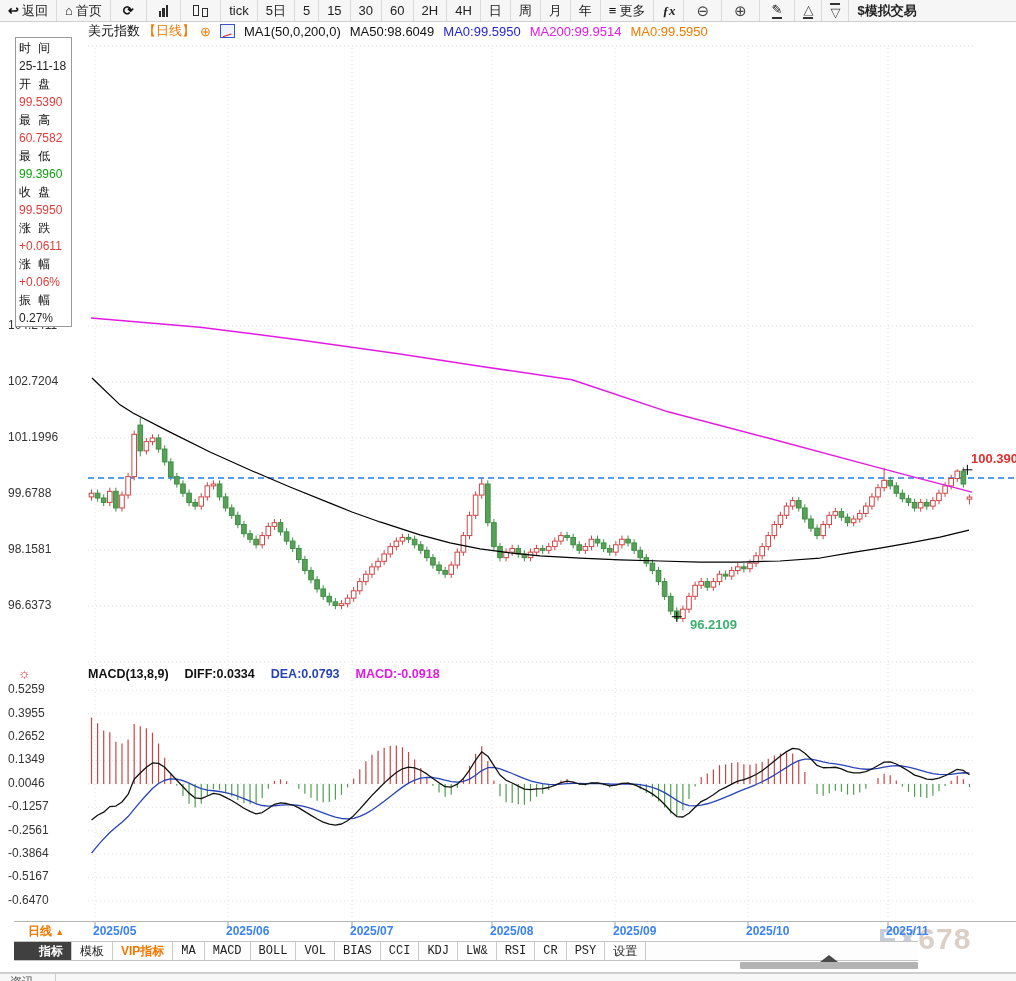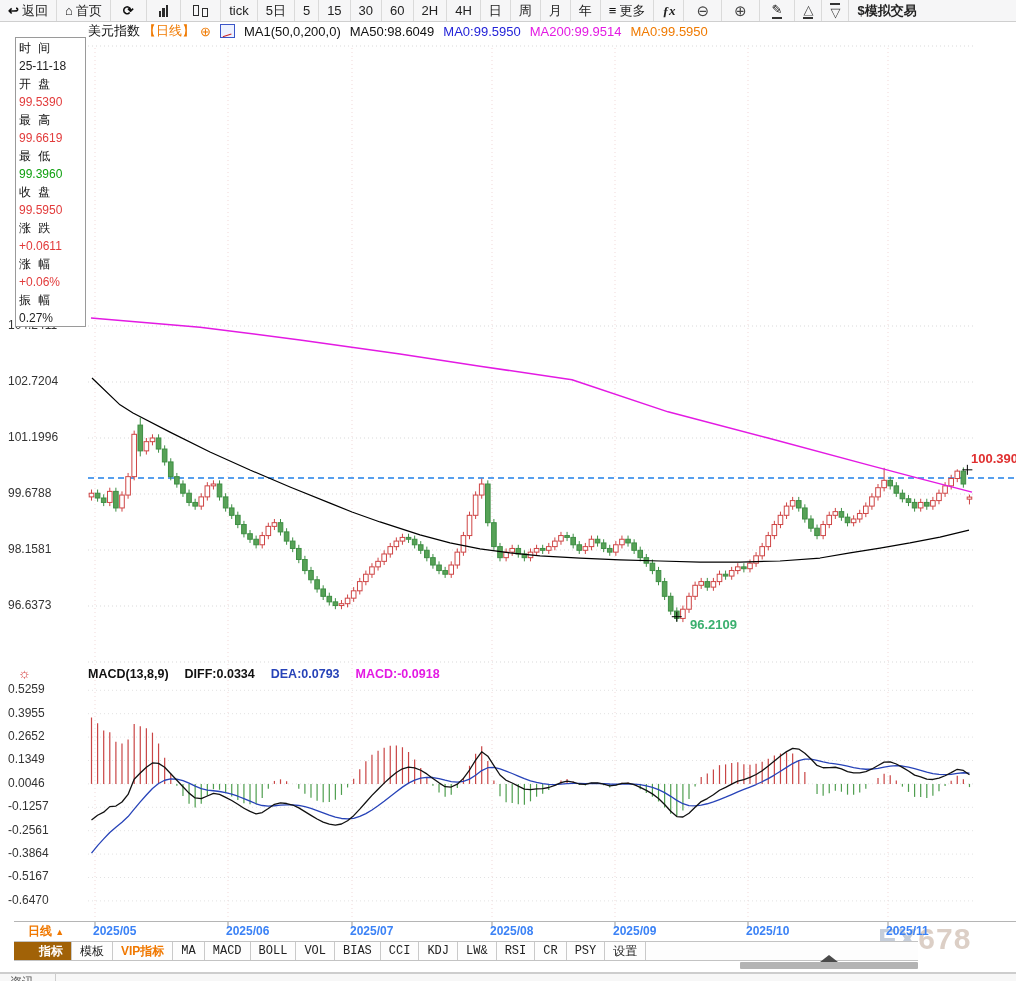--- a/index.html
+++ b/index.html
@@ -39,21 +39,21 @@
 
   
   #sidestrip{position:absolute;left:0;top:21px;width:14px;height:919px;border-right:1px solid #bdbdbd;
              background:#fff;z-index:5;}
   .side-tab{width:14px;font-size:11.5px;line-height:15px;text-align:center;word-break:break-all;
             padding:4px 0;border-bottom:1px solid #cfcfcf;color:#222;cursor:pointer;}
   .side-tab .k-first{color:#f07800;font-weight:bold;display:block;}
   .side-tab .k-rest{background:#f07800;color:#fff;display:block;word-break:break-all;}
 
   
-  #quote{position:absolute;left:15px;top:37px;width:71px;height:290px;background:#fff;
+  #quote{position:absolute;left:15px;top:37px;width:57px;height:290px;background:#fff;
          border:1px solid #9a9a9a;z-index:4;font-size:12px;line-height:18px;
          padding:1px 0 12px 3px;box-sizing:border-box;}
   .q-label{color:#111;letter-spacing:2px;}
   .c-red{color:#e23b3b;}.c-green{color:#0fa00f;}.c-black{color:#222;}
 
   
   .ytick{position:absolute;left:8px;width:76px;text-align:left;font-size:12px;color:#333;z-index:1;}
   .xlab{position:absolute;top:924px;font-size:12px;font-weight:bold;color:#3b82f6;z-index:2;}
 
   
@@ -68,21 +68,21 @@
   #hi-label{position:absolute;left:971px;top:451px;color:#e03030;font-weight:bold;font-size:13px;z-index:3;}
   #lo-label{position:absolute;left:690px;top:617px;color:#3aaf6e;font-weight:bold;font-size:13px;z-index:3;}
 
   
   #periodlab{position:absolute;left:28px;top:923px;color:#f07800;font-weight:bold;font-size:12px;z-index:3;}
   #tabbar{position:absolute;left:14px;top:941px;width:904px;height:20px;display:flex;z-index:3;
           font-size:12px;align-items:stretch;border-top:1px solid #c3c3c3;border-bottom:1px solid #c3c3c3;
           background:#fdfdfd;box-sizing:border-box;}
   .tab{display:flex;align-items:center;justify-content:center;padding:0 8px;border-right:1px solid #c9c9c9;color:#222;cursor:pointer;}
   .tab.mono{font-family:"Liberation Mono",monospace;}
-  .tab.active{background:#a16207;color:#fff;font-weight:bold;padding-left:25px;}
+  .tab.active{background:#404040;color:#fff;font-weight:bold;padding-left:25px;}
   .tab.vip{color:#f07800;font-weight:bold;}
   .tab-filler{flex:1;}
   #handle{position:absolute;left:740px;top:962px;width:178px;height:7px;background:#b3b3b3;z-index:4;border-radius:1px;}
   #handle:before{content:"";position:absolute;left:50%;margin-left:-9px;top:-7px;width:0;height:0;
           border-left:9px solid transparent;border-right:9px solid transparent;border-bottom:7px solid #4a4a4a;}
   #newsbar{position:absolute;left:0;top:973px;width:1016px;height:8px;background:#f7f7f7;
           border-top:1px solid #cdcdcd;z-index:4;overflow:hidden;}
   #newsbar .news{position:absolute;left:10px;top:1px;font-size:12px;color:#555;line-height:14px;}
   #newsbar .ndiv{position:absolute;left:55px;top:0;width:1px;height:10px;background:#ccc;}
 
@@ -678,21 +678,21 @@
     <span class="t-ma org">MA0:99.5950</span>
   </div>
 
 
   <div id="quote">
     <div class="q-label">时 间</div>
     <div class="q-value c-black">25-11-18</div>
     <div class="q-label">开 盘</div>
     <div class="q-value c-red">99.5390</div>
     <div class="q-label">最 高</div>
-    <div class="q-value c-red">99.6619</div>
+    <div class="q-value c-red">60.7582</div>
     <div class="q-label">最 低</div>
     <div class="q-value c-green">99.3960</div>
     <div class="q-label">收 盘</div>
     <div class="q-value c-red">99.5950</div>
     <div class="q-label">涨 跌</div>
     <div class="q-value c-red">+0.0611</div>
     <div class="q-label">涨 幅</div>
     <div class="q-value c-red">+0.06%</div>
     <div class="q-label">振 幅</div>
     <div class="q-value c-black">0.27%</div>

